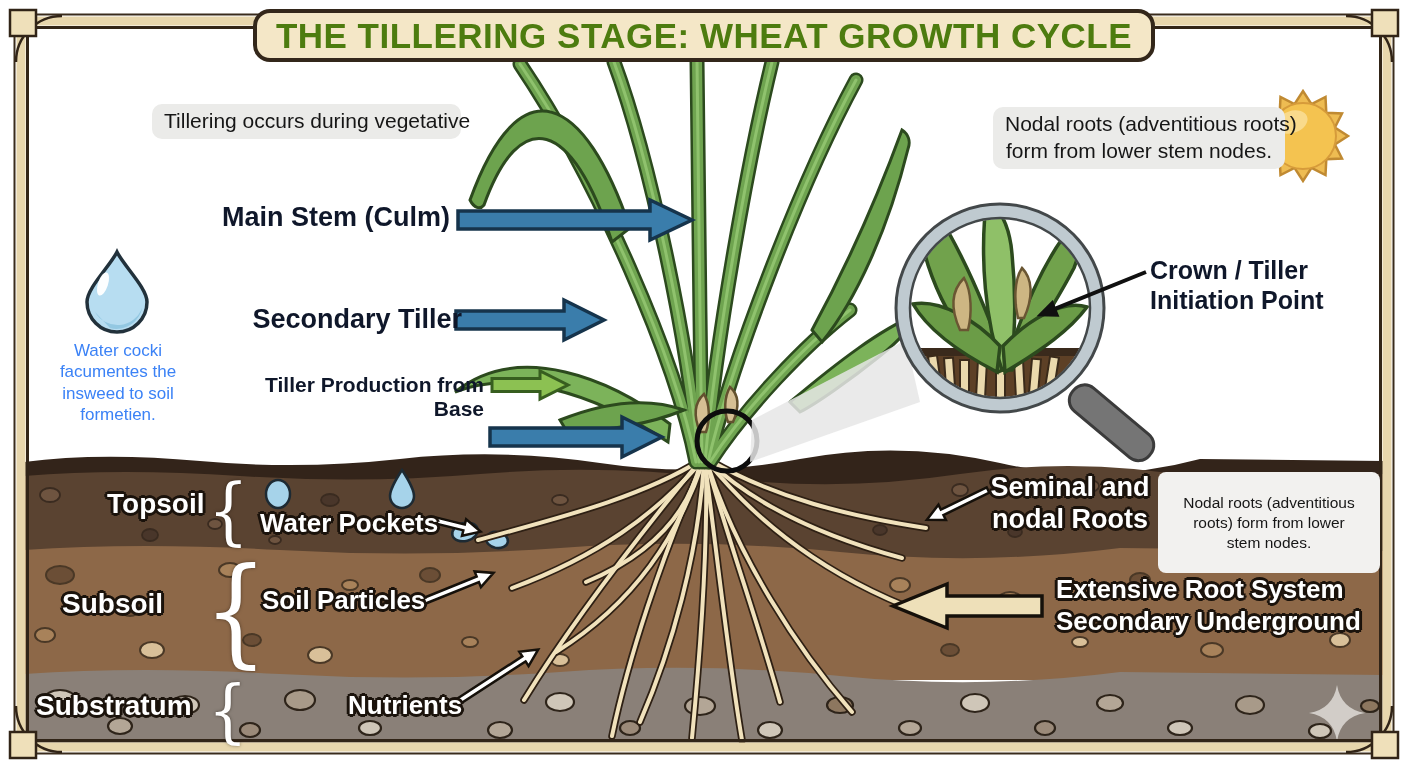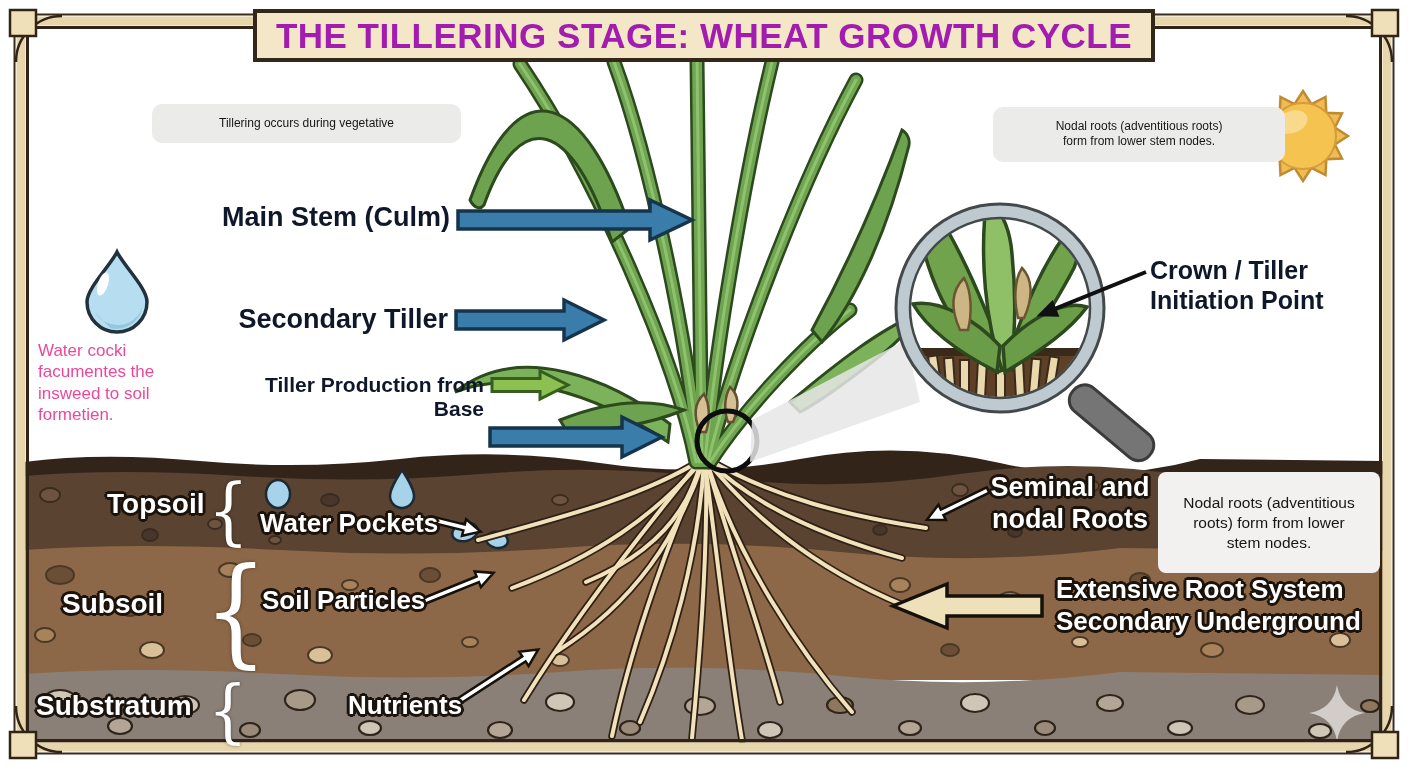--- a/index.html
+++ b/index.html
@@ -4,23 +4,23 @@
 <style>
   html,body{margin:0;padding:0;background:#fff;}
   #canvas{position:relative;width:1408px;height:768px;background:#ffffff;overflow:hidden;
           font-family:"Liberation Sans",sans-serif;}
   #art{position:absolute;left:0;top:0;z-index:1;}
   .lbl{position:absolute;z-index:2;}
   .blk{color:#0f172a;font-weight:bold;}
   .wht{color:#ffffff;font-weight:bold;
        text-shadow:-2px -2px 0 #1b130c,2px -2px 0 #1b130c,-2px 2px 0 #1b130c,2px 2px 0 #1b130c,
                    -3px 0 0 #1b130c,3px 0 0 #1b130c,0 -3px 0 #1b130c,0 3px 0 #1b130c;}
-  .note{background:#ebebe9;border-radius:10px;color:#161616;font-size:12px;line-height:1.28;
-        padding:12px 12px;text-align:center;}
-  .banner{background:#f4e7c7;border:4px solid #33271a;border-radius:0;color:#a21caf;
+  .note{background:#ebebe9;border-radius:10px;color:#161616;font-size:21px;line-height:1.28;
+        padding:4px 12px;text-align:center;}
+  .banner{background:#f4e7c7;border:4px solid #33271a;border-radius:17px;color:#4d7c0f;
           font-size:35px;font-weight:bold;letter-spacing:.5px;text-align:center;line-height:46px;}
   .brace{position:absolute;z-index:2;color:#fff;font-family:"DejaVu Serif",serif;font-weight:normal;
          text-shadow:0 0 3px rgba(20,12,6,.55);transform-origin:left top;}
   .ln{white-space:nowrap;}
 </style>
 </head>
 <body>
 
 <div id="canvas">
 
@@ -298,29 +298,29 @@
 
 <div class="lbl note" style="left:152px;top:104px;width:285px;">
   <div class="ln">Tillering occurs during vegetative</div>
 </div>
 
 <div class="lbl note" style="left:993px;top:107px;width:268px;">
   <div class="ln">Nodal roots (adventitious roots)</div>
   <div class="ln">form from lower stem nodes.</div>
 </div>
 
-<div class="lbl" style="left:38px;top:340px;width:160px;font-size:17px;color:#ec4899;line-height:1.25;">
+<div class="lbl" style="left:38px;top:340px;width:160px;text-align:center;font-size:17px;color:#3b82f6;line-height:1.25;">
   <div class="ln">Water cocki</div>
   <div class="ln">facumentes the</div>
   <div class="ln">insweed to soil</div>
   <div class="ln">formetien.</div>
 </div>
 
 <div class="lbl blk" style="left:200px;top:202px;width:250px;text-align:right;font-size:27px;">Main Stem (Culm)</div>
-<div class="lbl blk" style="left:230px;top:304px;width:218px;text-align:right;font-size:27px;">Secondary Tiller</div>
+<div class="lbl blk" style="left:244px;top:304px;width:218px;text-align:right;font-size:27px;">Secondary Tiller</div>
 <div class="lbl blk" style="left:212px;top:373px;width:272px;text-align:right;font-size:21px;">Tiller Production from Base</div>
 
 <div class="lbl blk" style="left:1150px;top:256px;width:190px;font-size:25px;line-height:1.18;">
   <div class="ln">Crown / Tiller</div>
   <div class="ln">Initiation Point</div>
 </div>
 
 <div class="lbl wht" style="left:62px;top:488px;font-size:28px;margin-left:45px;">Topsoil</div>
 <div class="brace" style="left:208px;top:468px;font-size:64px;transform:scaleY(1.15);">{</div>
 

